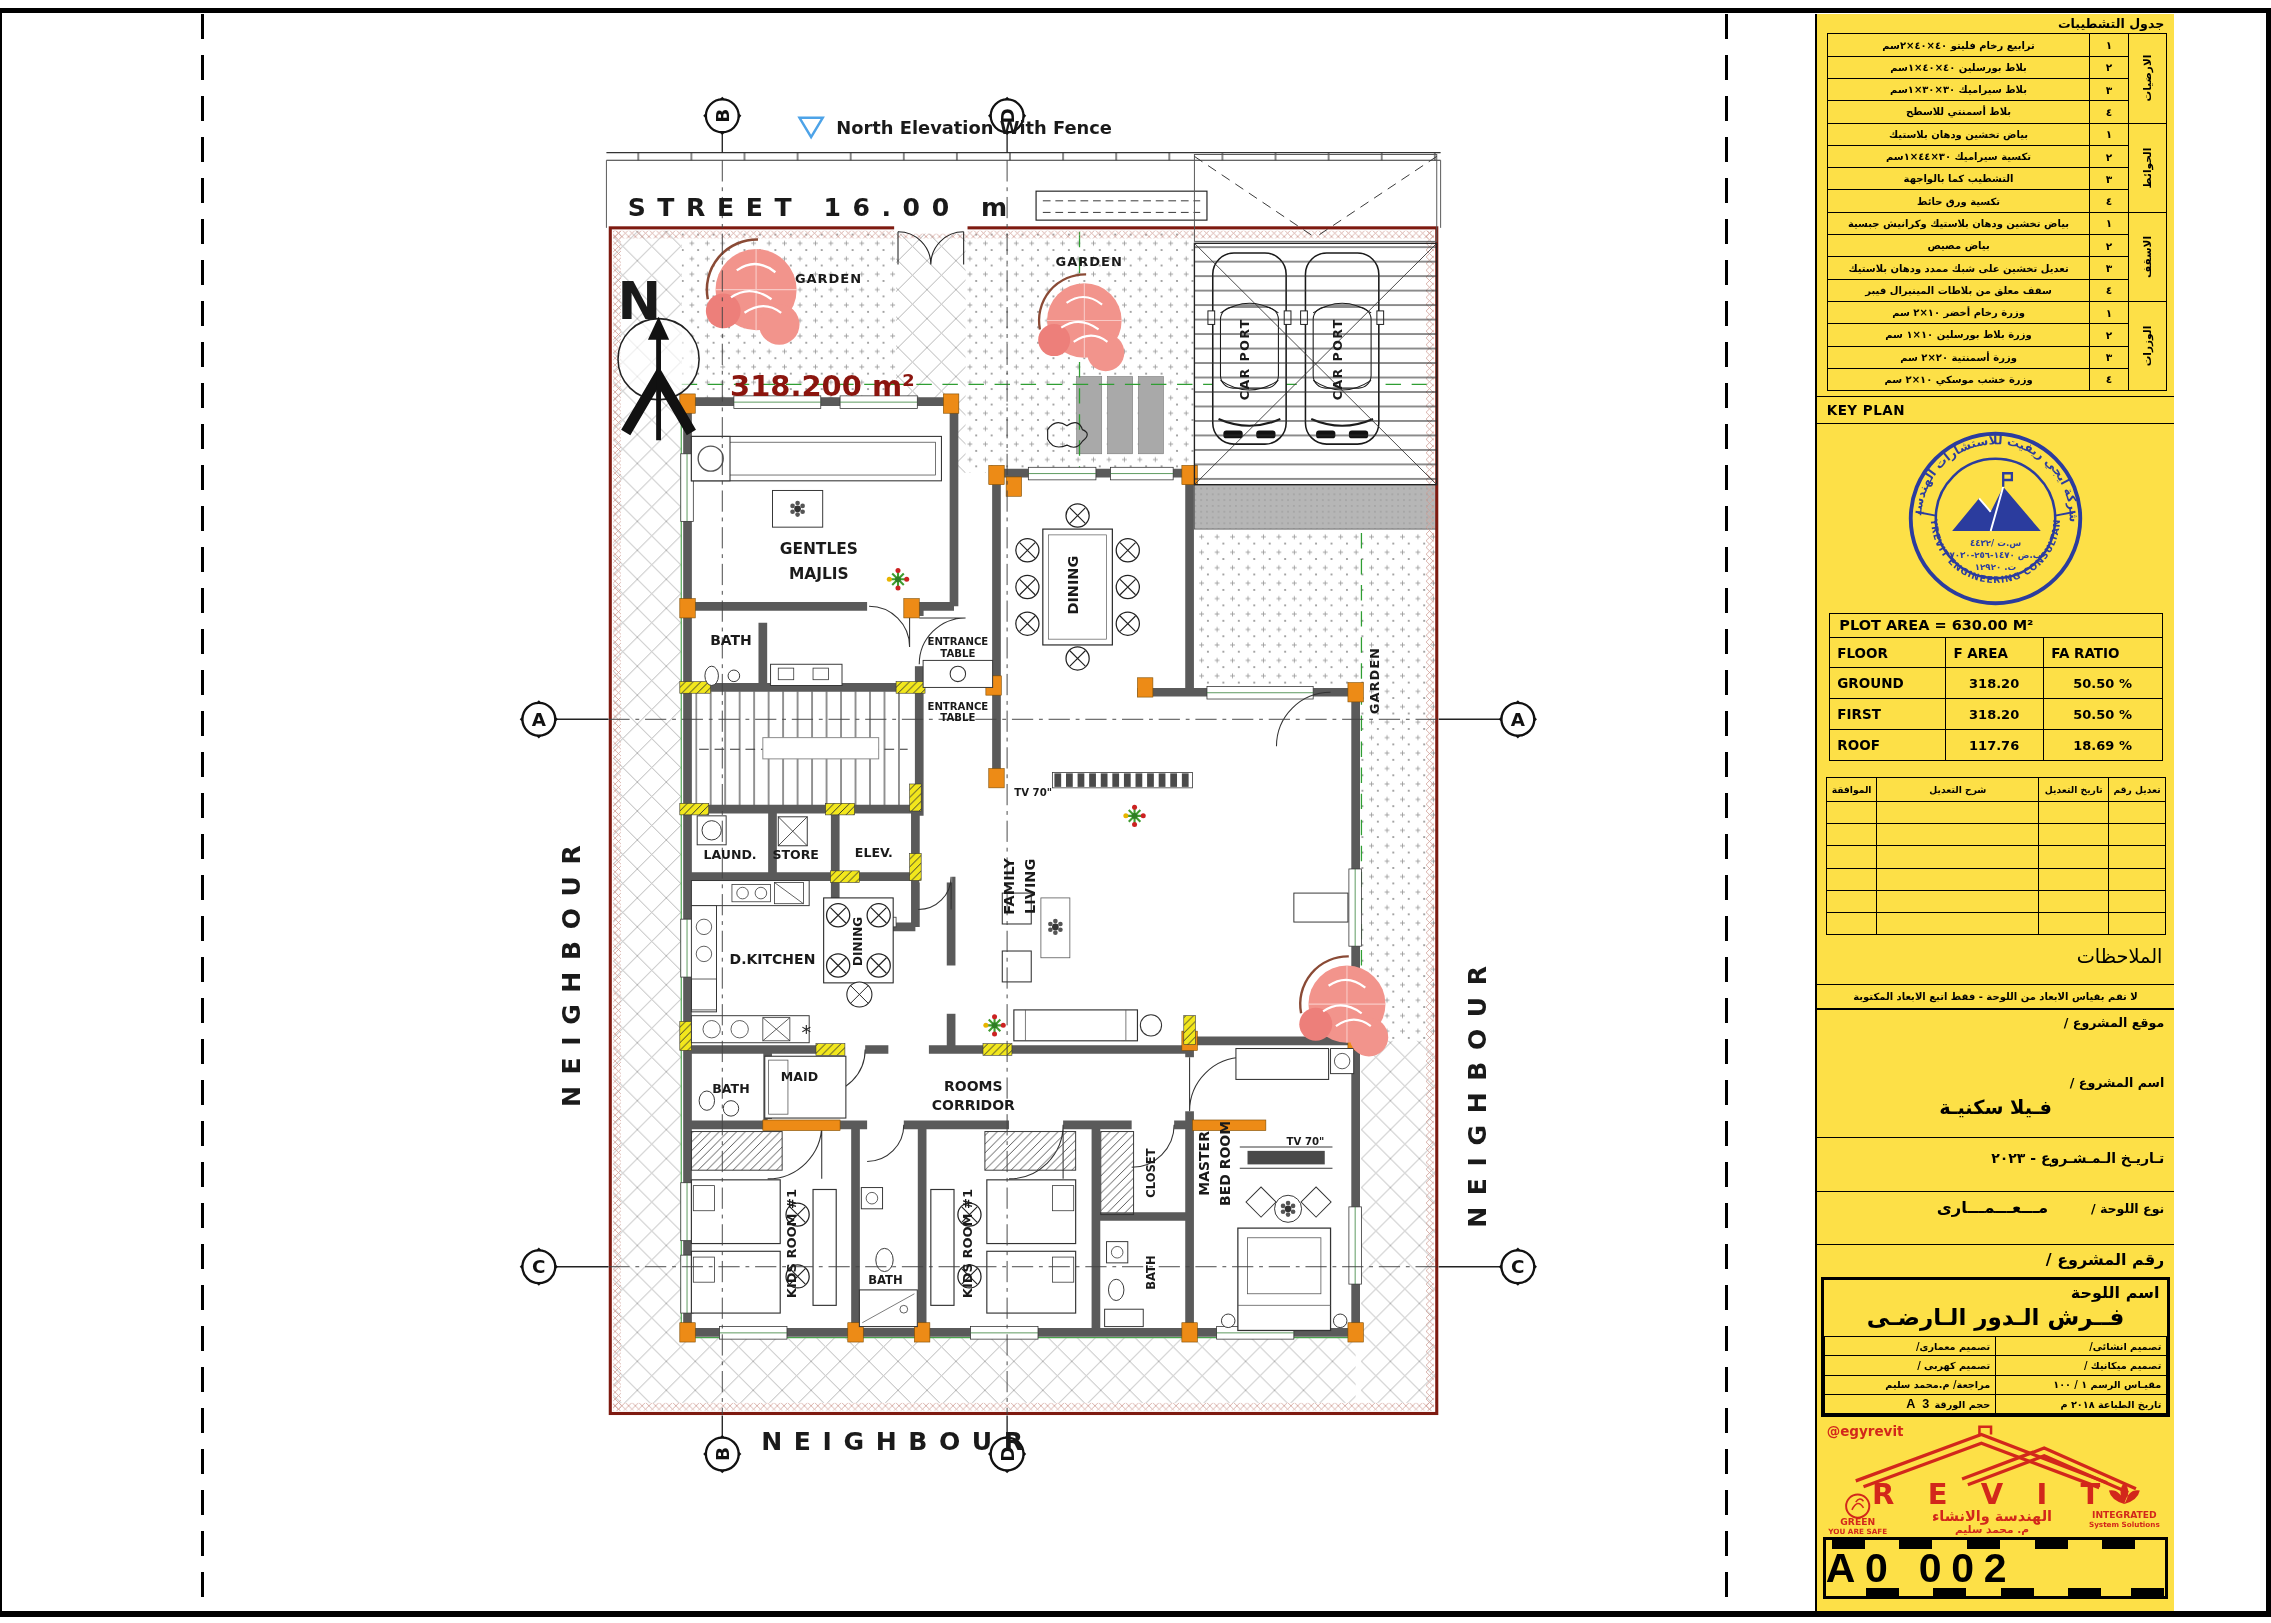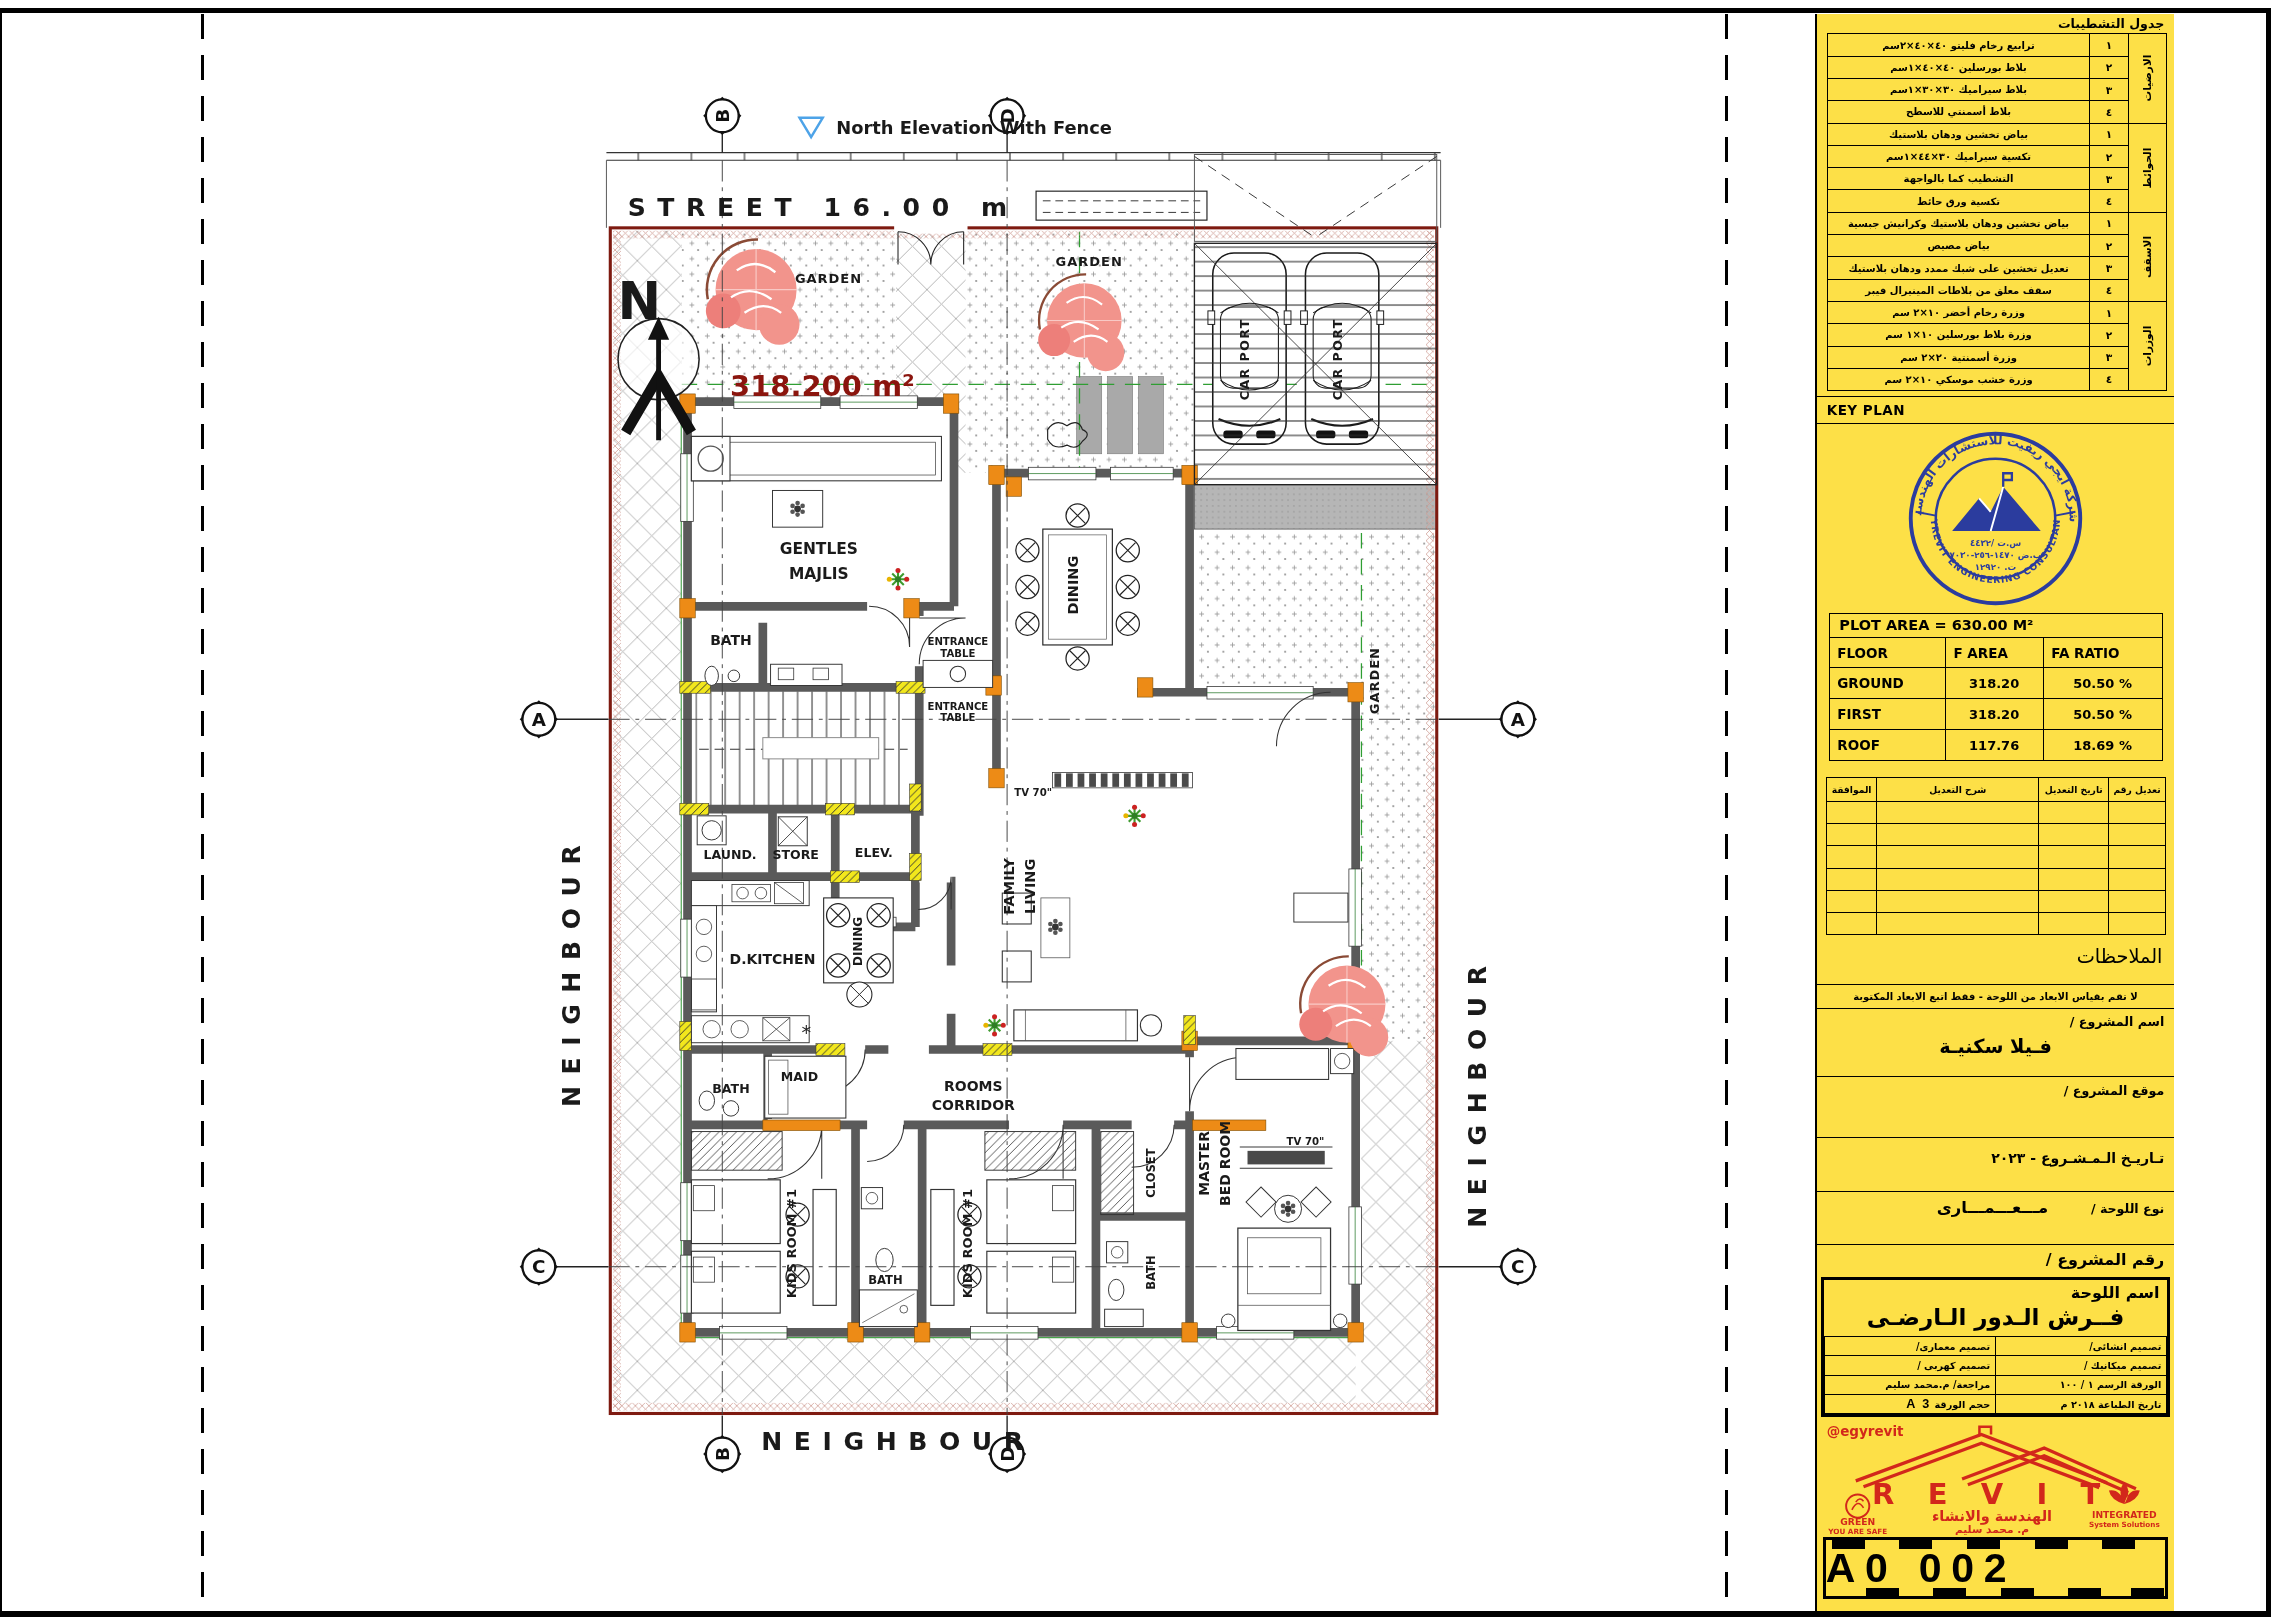--- a/index.html
+++ b/index.html
@@ -722,26 +722,26 @@
             <td></td>
             <td></td>
             <td></td>
           </tr>
   </tbody>
       </table>
 
   <div class="remarks">الملاحظات</div>
   <div class="notice">لا تقم بقياس الابعاد من اللوحة - فقط اتبع الابعاد المكتوبة</div>
 
+  <div class="sect ploc">
+    <span class="lab">موقع المشروع /</span>
+  </div>
   <div class="sect pname">
     <span class="lab">اسم المشروع /</span>
     <span class="val">فـيلا سكنيـة</span>
-  </div>
-  <div class="sect ploc">
-    <span class="lab">موقع المشروع /</span>
   </div>
   <div class="sect pdate">
     <span>تـاريـخ الـمـشـروع -  ٢٠٢٣</span>
   </div>
   <div class="sect ptype">
     <span class="lab">نوع اللوحة /</span>
     <span class="val">مـــعـــمـــارى</span>
   </div>
   <div class="sect pnum">
     <span>رقم المشروع /</span>
@@ -755,21 +755,21 @@
             <tr>
         <td style="width:50%">تصميم معمارى/</td>
         <td>تصميم انشائى/</td>
       </tr>
       <tr>
         <td>تصميم كهربى /</td>
         <td>تصميم ميكانيك /</td>
       </tr>
       <tr>
         <td>مراجعة/ م.محمد سليم</td>
-        <td><span>الورقة الرسم</span> <span>١ / ١٠٠</span></td>
+        <td><span>مقيـاس الرسم</span> <span>١ / ١٠٠</span></td>
       </tr>
       <tr>
         <td><span>حجم الورقة</span> <span class="pv">A 3</span></td>
         <td><span>تاريخ الطباعة</span> <span>٢٠١٨ م</span></td>
       </tr>
     </tbody>
         </table>
   </div>
 
   <div class="logowrap">

